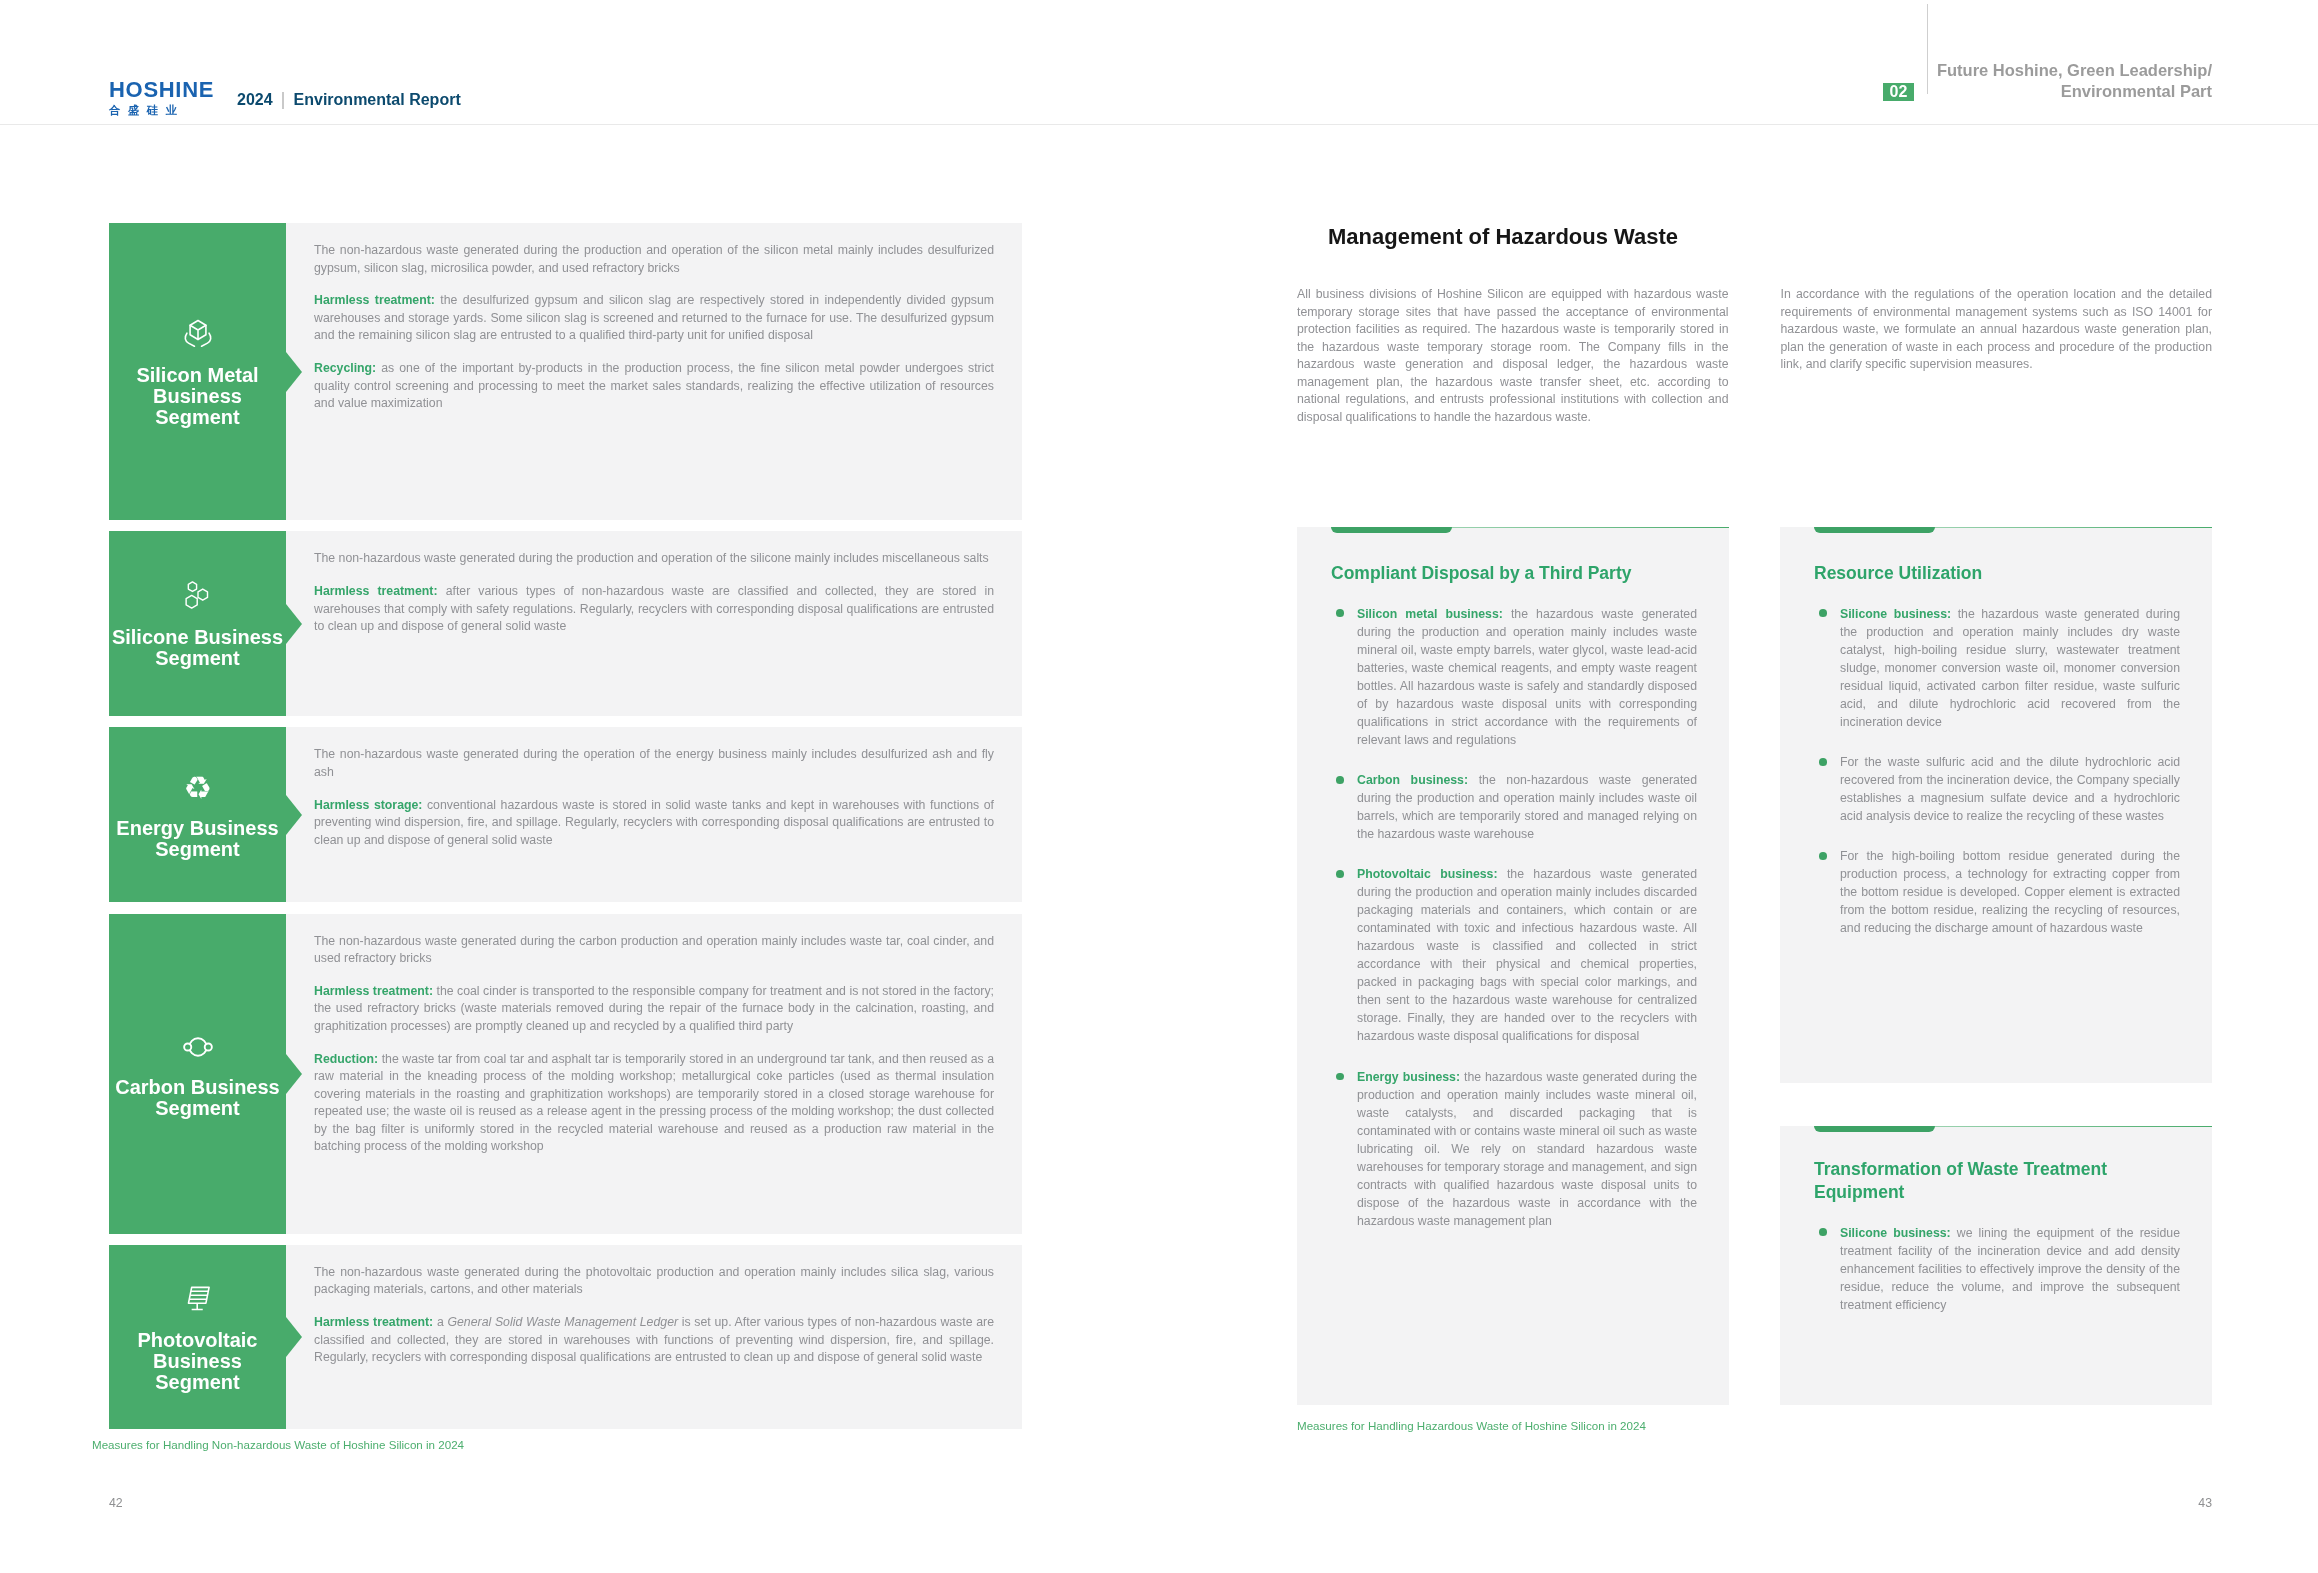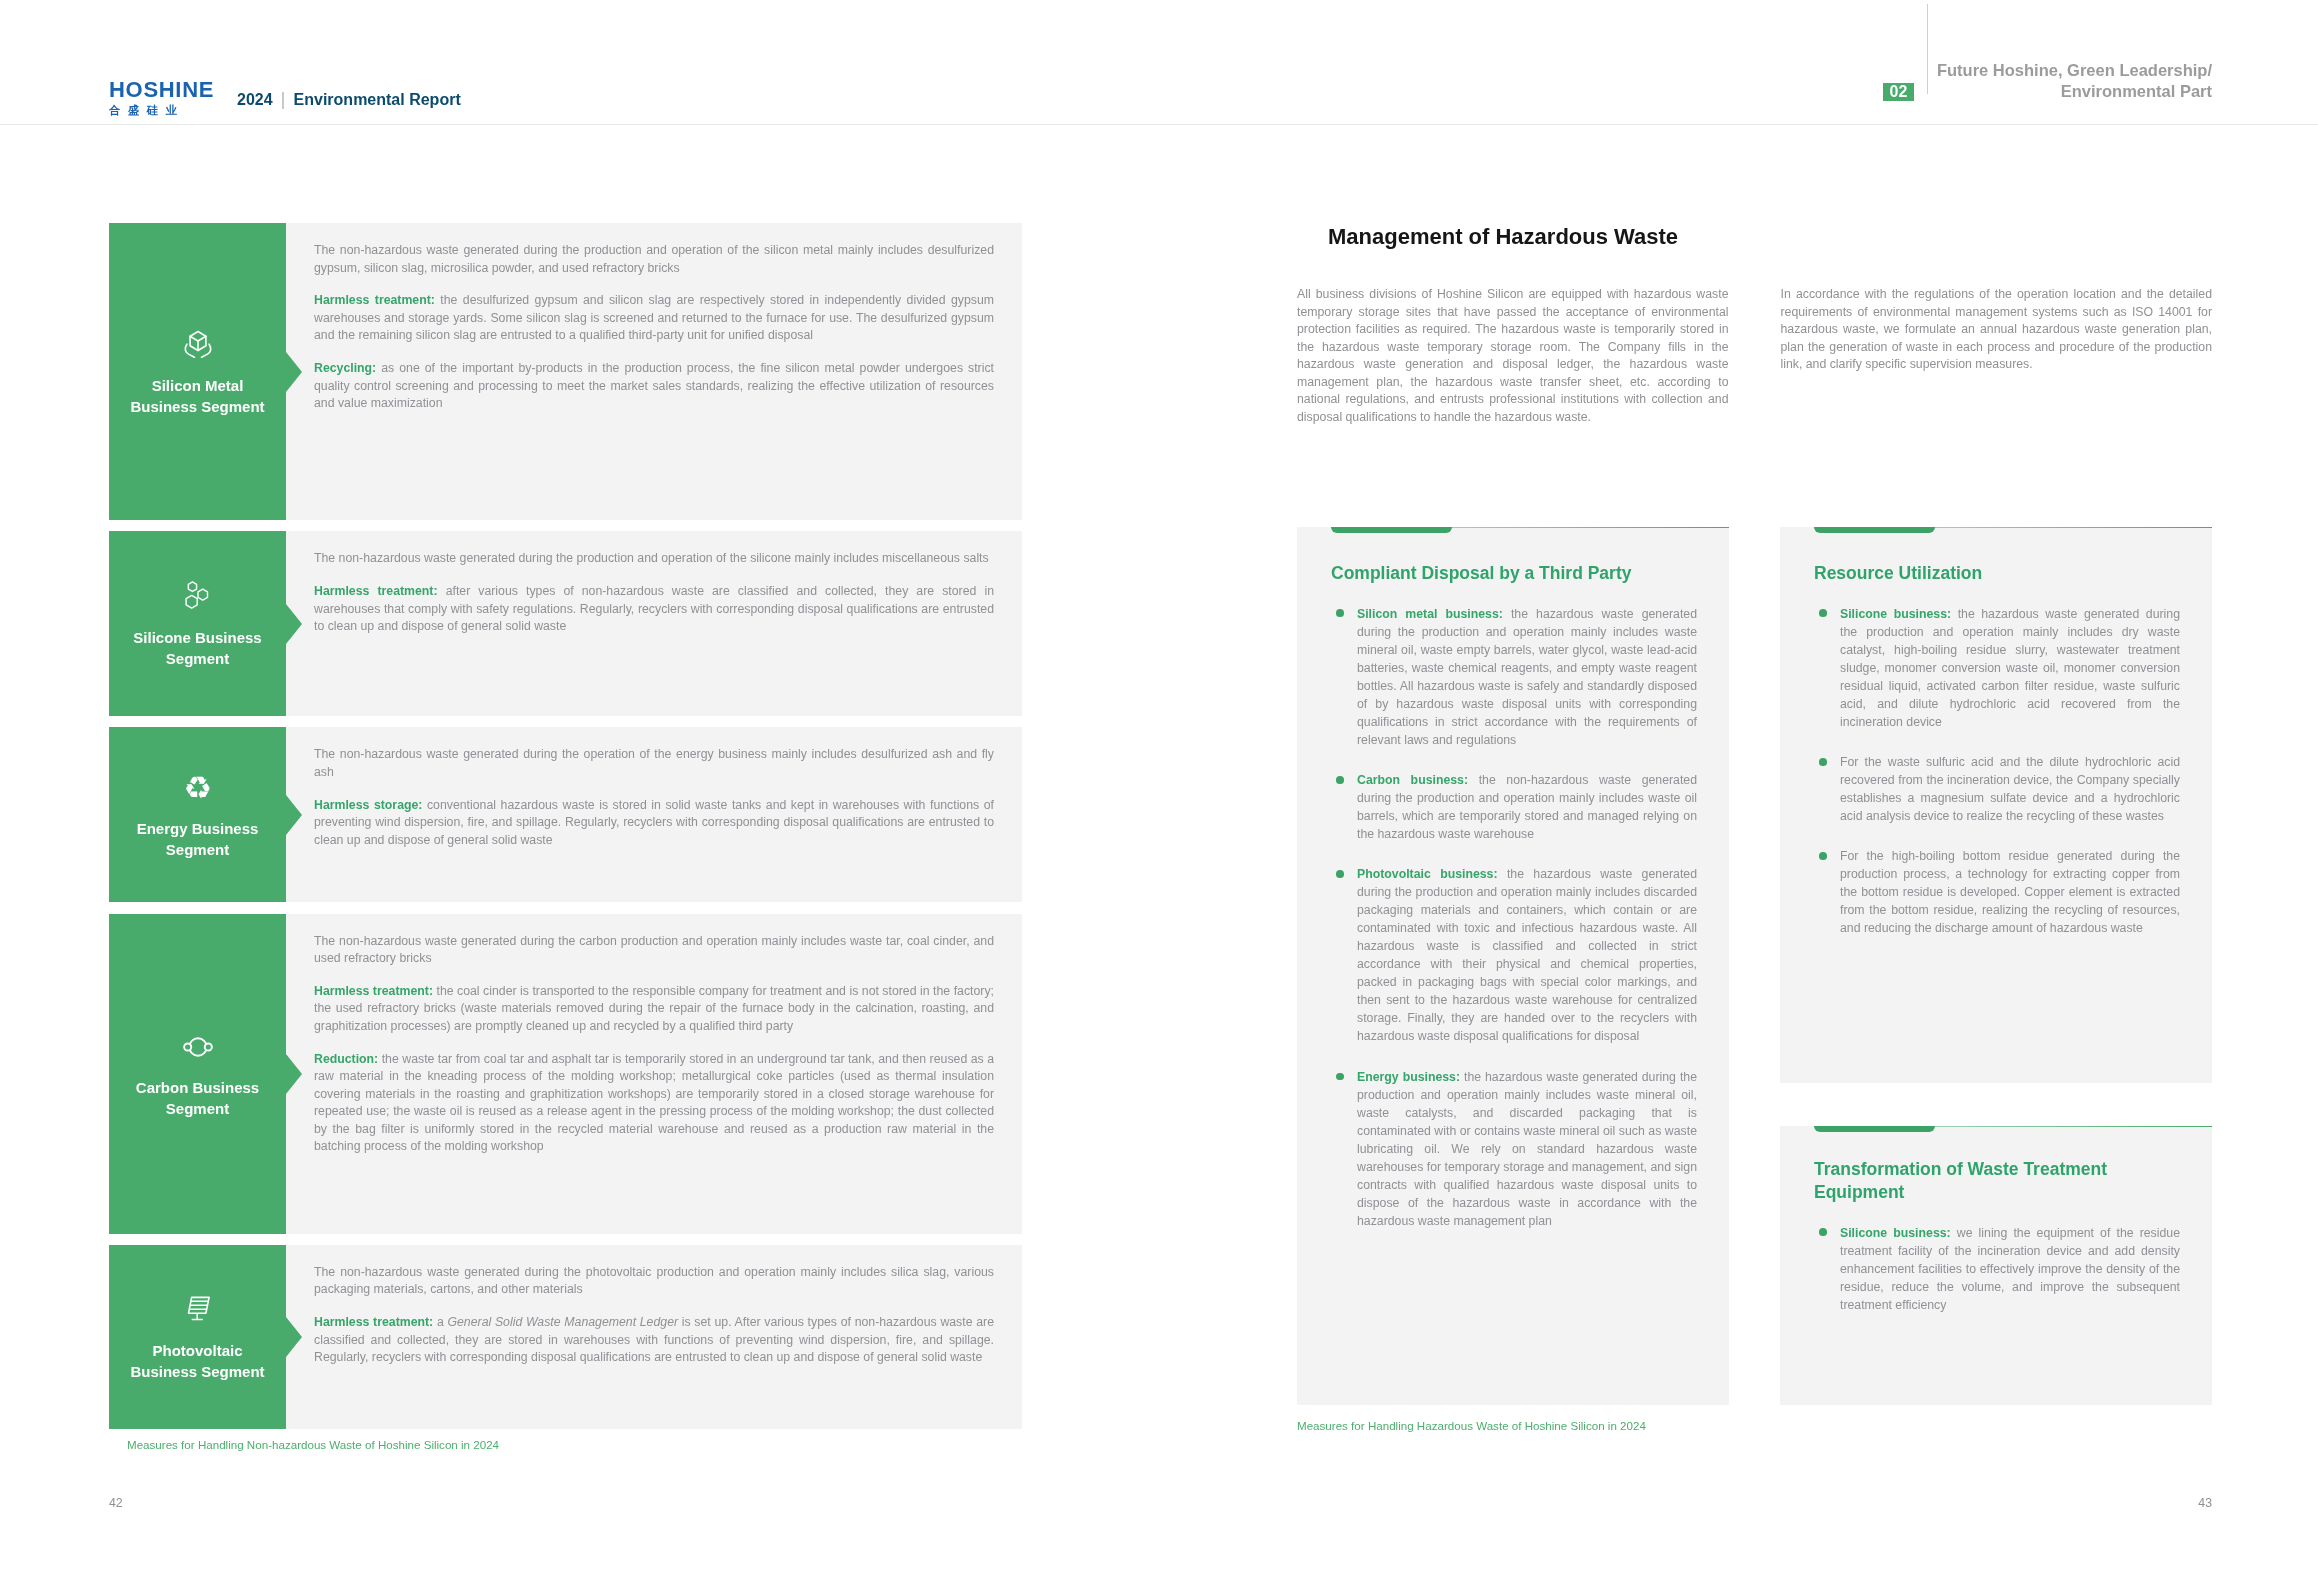--- a/index.html
+++ b/index.html
@@ -25,29 +25,29 @@
   .segments { position:absolute; left:109px; top:223px; width:913px; }
   .segment { display:flex; margin-bottom:11.2px; }
   .seg1{min-height:297px} .seg2{min-height:185px} .seg3{min-height:175px} .seg4{min-height:320px} .seg5{min-height:184px}
   .seg-label { flex:0 0 177px; width:177px; background:#48ab6b; position:relative;
     display:flex; flex-direction:column; align-items:center; justify-content:center; gap:11.2px; }
   .seg-label::after { content:""; position:absolute; right:-16px; top:50%; transform:translateY(-50%);
     border-top:20.3px solid transparent; border-bottom:20.3px solid transparent; border-left:16px solid #48ab6b; }
   .seg-icon { width:38px; height:38px; display:flex; align-items:center; justify-content:center; }
   .seg-icon svg { width:38px; height:38px; }
   .recycle-glyph { font-family:"DejaVu Sans", sans-serif; font-size:32px; color:#ffffff; line-height:38px; }
-  .seg-title { color:#ffffff; font-weight:bold; font-size:15px; line-height:21px; text-align:center; }
+  .seg-title { color:#ffffff; font-weight:bold; font-size:20px; line-height:21px; text-align:center; }
   .seg-body { flex:1; background:#f3f3f4; padding:19px 28px 17px 28px; font-size:12.3px; line-height:17.5px;
     color:#909195; text-align:justify; }
   .seg-body p { margin:0; }
   .seg-body p + p { margin-top:15.4px; }
   .lead { color:#35a56a; font-weight:bold; }
   
   .caption { position:absolute; color:#4cae6e; font-size:11.6px; }
-  .caption-left { left:127px; top:1438px; }
+  .caption-left { left:92px; top:1438px; }
   .caption-right { left:1297px; top:1419px; }
   .pnum { position:absolute; top:1496px; color:#8f9092; font-size:12.3px; }
   .pnum-left { left:109px; } .pnum-right { right:107px; }
   
   .rp-title { position:absolute; left:1328px; top:224px; font-size:22px; font-weight:bold; color:#161616; }
   .rp-intros { position:absolute; left:1297px; top:286px; width:915px; display:flex; gap:52px; }
   .rp-intros p { margin:0; width:432px; font-size:12.3px; line-height:17.5px; color:#909195; text-align:justify; }
   .gbox { position:absolute; width:432px; background:#f3f3f4; padding:35px 32px 0 34px; overflow:hidden; }
   .gbox .pill { position:absolute; top:-6.3px; left:34px; width:121px; height:12px; background:#3da265; border-radius:6.3px; }
   .gbox .topline { position:absolute; top:-1.4px; left:34px; right:0; height:2.8px;

